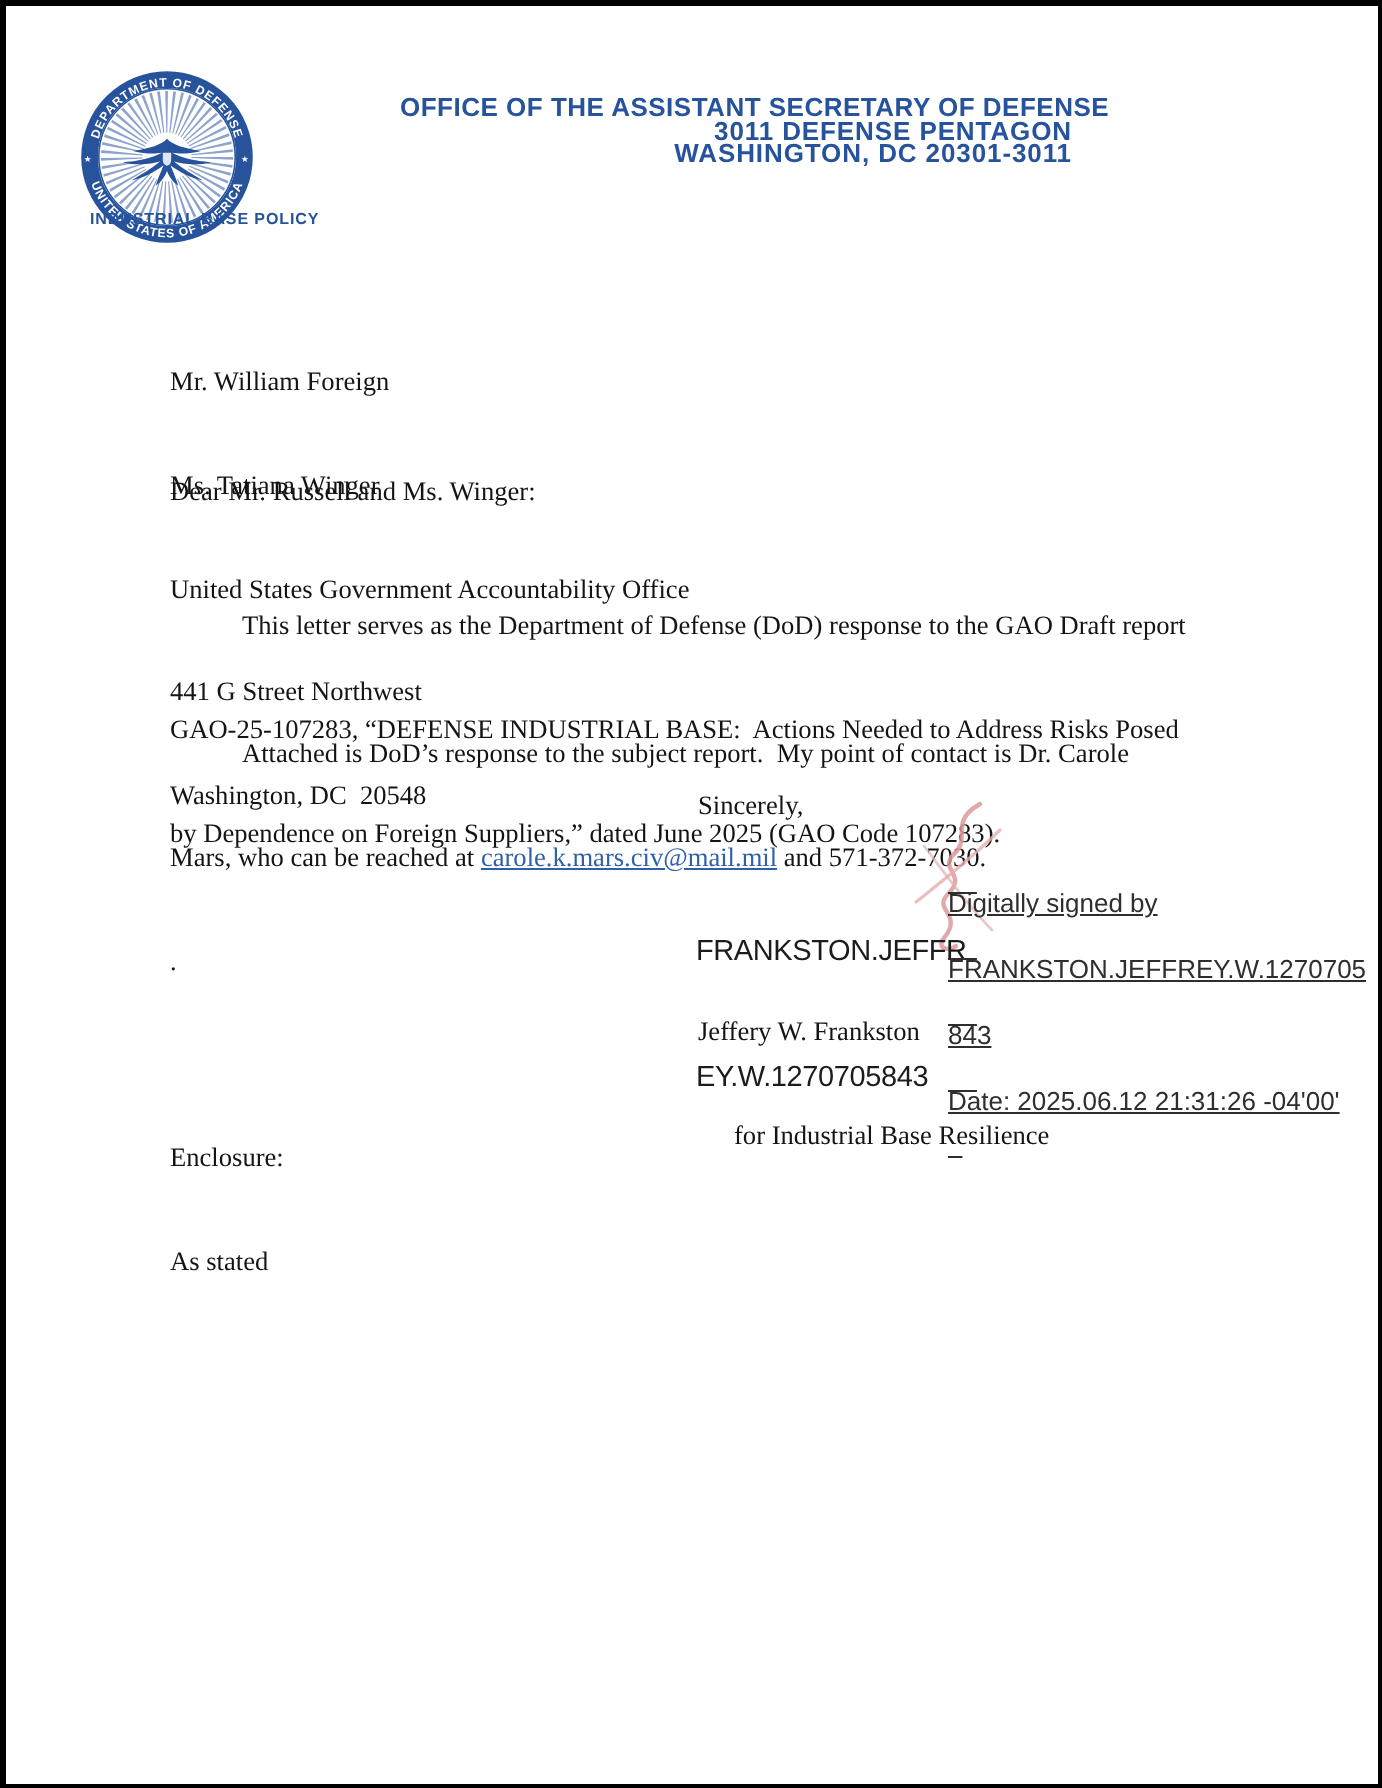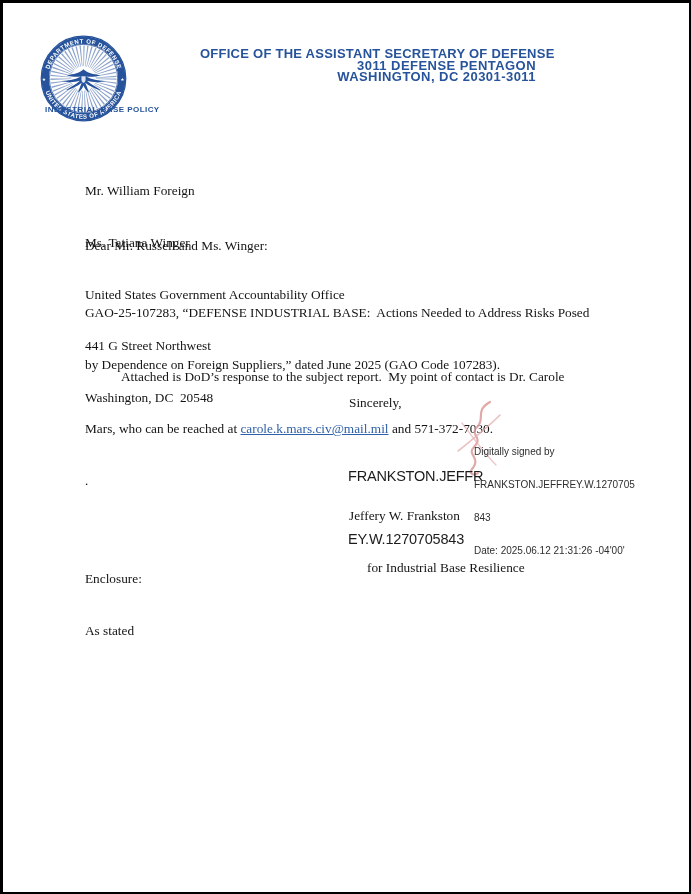--- a/index.html
+++ b/index.html
@@ -41,22 +41,22 @@
   .email{color:#3060A8;text-decoration:underline;cursor:pointer;}
   .sigbig{
     position:absolute;left:345px;top:421px;
     font-family:"Liberation Sans", sans-serif;
     font-size:14.5px;line-height:21px;letter-spacing:-0.2px;
     color:#1c1c1c;white-space:pre;z-index:2;
   }
   .sigsmall{
     position:absolute;left:471px;top:421px;
     font-family:"Liberation Sans", sans-serif;
-    font-size:10px;line-height:11px;color:#2e2e2e;
-    white-space:pre;z-index:2;
+    font-size:13px;line-height:11px;color:#2e2e2e;
+    white-space:pre;z-index:2;text-decoration:underline;
   }
   .flourish{position:absolute;left:449px;top:396px;z-index:1;}
   .titleindent{padding-left:18px;}
   .seal{position:absolute;left:37px;top:32px;width:87px;height:87px;}
 </style>
 </head>
 <body>
 
 <div class="page">
 
@@ -104,20 +104,21 @@
     <div>Mr. William Foreign</div>
     <div>Ms. Tatiana Winger</div>
     <div>United States Government Accountability Office</div>
     <div>441 G Street Northwest</div>
     <div>Washington, DC  20548</div>
   </div>
 
   <div class="t" style="left:82px;top:234px;">Dear Mr. Russell and Ms. Winger:</div>
 
   <div class="t" style="left:82px;top:267px;width:535px;">
+    <div class="indent">This letter serves as the Department of Defense (DoD) response to the GAO Draft report</div>
     <div>GAO-25-107283, “DEFENSE INDUSTRIAL BASE:  Actions Needed to Address Risks Posed</div>
     <div>by Dependence on Foreign Suppliers,” dated June 2025 (GAO Code 107283).</div>
   </div>
 
   <div class="t" style="left:82px;top:331px;width:535px;">
     <div class="indent">Attached is DoD’s response to the subject report.  My point of contact is Dr. Carole</div>
     <div><span>Mars, who can be reached at </span><a class="email">carole.k.mars.civ@mail.mil</a><span> and 571-372-7030.</span></div>
     <div>.</div>
   </div>
 

